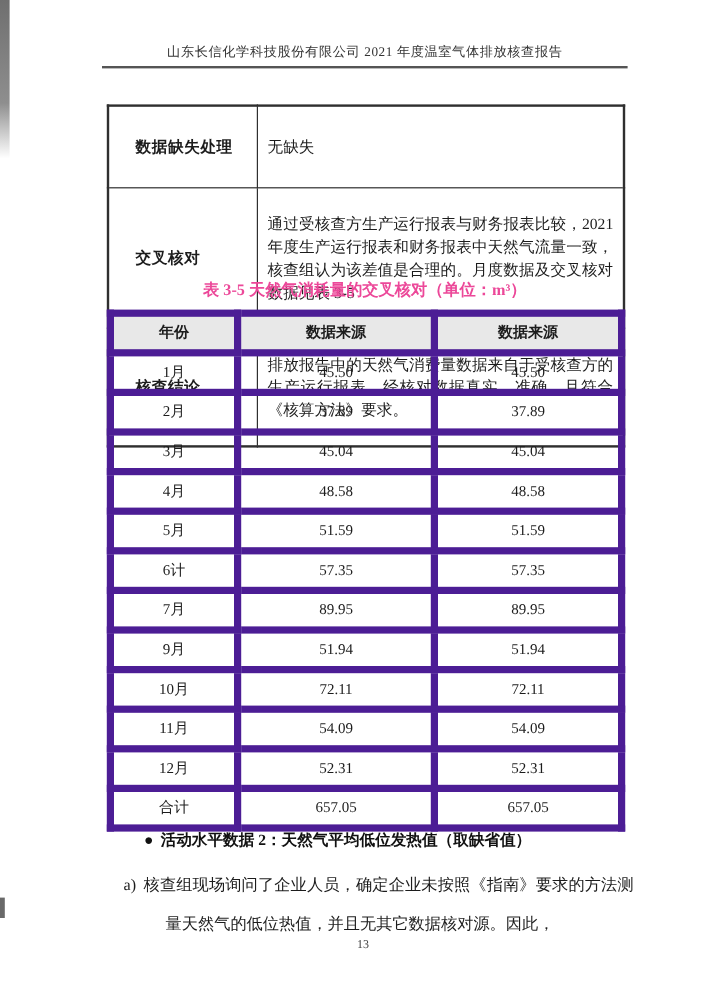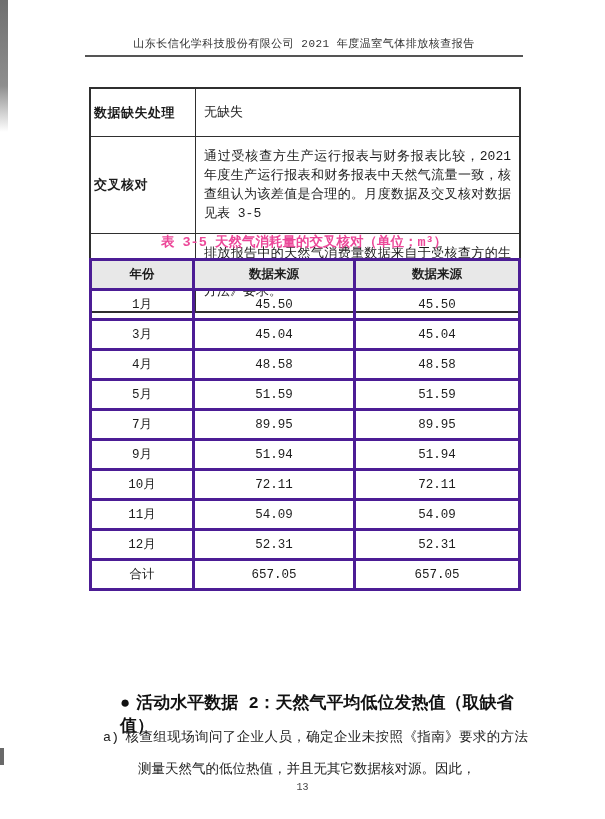--- a/index.html
+++ b/index.html
@@ -1,21 +1,21 @@
 <!DOCTYPE html>
 <html><head>
 <meta charset="utf-8">
 <style>
   html, body { margin: 0; padding: 0; background: #ffffff; }
   .page {
     position: relative;
     width: 605px;
     height: 810px;
     background: #ffffff;
-    font-family: Liberation Mono, monospace;
+    font-family: Liberation Serif, serif;
     color: #1c1c1c;
     overflow: hidden;
   }
   
   .edge-top {
     position: absolute; left: 0; top: 0; width: 8px; height: 132px;
     background: linear-gradient(to bottom, #6f6f6f 0%, #8e8e8e 65%, rgba(142,142,142,0) 100%);
   }
   .edge-bottom {
     position: absolute; left: 0; top: 748px; width: 4px; height: 17px;
@@ -29,44 +29,44 @@
     position: absolute; top: 55px; left: 85px; width: 438px; height: 2px;
     background: #555;
   }
   table { border-collapse: collapse; table-layout: fixed; }
   .info-table {
     position: absolute; top: 87px; left: 89px; width: 432px;
     border: 2px solid #2f2f2f; font-size: 13px;
   }
   .info-table td { border: 1px solid #2f2f2f; vertical-align: middle; }
   .info-table .lbl {
-    width: 100px; font-weight: bold; padding-left: 3px; letter-spacing: 0.5px;
+    width: 100px; font-weight: bold; padding-left: 22px; letter-spacing: 0.5px;
   }
   .info-table .val {
-    padding: 10px 8px; line-height: 19px; text-align: justify;
+    padding: 20px 8px; line-height: 19px; text-align: justify;
   }
   .row-h1 td { height: 27px; }
   .row-h3a td { height: 58px; }
   .row-h3b td { height: 55px; }
   .table-caption {
     position: absolute; top: 233px; left: 85px; width: 438px;
     text-align: center; font-weight: bold; font-size: 13.5px; color: #ec4899;
   }
   .data-table {
     position: absolute; top: 258px; left: 89px; width: 432px;
     border: 2px solid #2f2f2f; font-size: 12.5px; text-align: center;
   }
-  .data-table td { border: 3px solid #4c1d95; height: 27px; padding: 0; }
+  .data-table td { border: 6px solid #4c1d95; height: 27px; padding: 0; }
   .data-table .c1 { width: 100px; }
   .data-table .c2 { width: 158px; }
   .data-table .hdr td { background: #e8e8e8; font-weight: bold; }
   .data-table .subhdr td { font-weight: bold; }
   .bullet-heading {
     position: absolute; top: 691px; left: 120px; width: 403px;
-    font-weight: bold; font-size: 17px; color: #111;
+    font-weight: bold; font-size: 13px; color: #111;
   }
   .bullet-heading .bullet { margin-right: 6px; }
   .para-a {
     position: absolute; top: 722px; left: 103px; width: 390px;
     font-size: 13.5px; line-height: 32px; color: #1c1c1c;
     padding-left: 35px; text-indent: -35px; text-align: justify;
   }
   .para-a .marker { margin-right: 6px; }
   .page-num {
     position: absolute; top: 782px; left: 0; width: 605px;
@@ -109,33 +109,43 @@
       <td class="c1">年份</td>
       <td class="c2">数据来源</td>
       <td class="c3">数据来源</td>
     </tr>
     <tr>
       <td>1月</td>
       <td>45.50</td>
       <td>45.50</td>
     </tr>
     <tr>
+      <td>2月</td>
+      <td>37.89</td>
+      <td>37.89</td>
+    </tr>
+    <tr>
       <td>3月</td>
       <td>45.04</td>
       <td>45.04</td>
     </tr>
     <tr>
       <td>4月</td>
       <td>48.58</td>
       <td>48.58</td>
     </tr>
     <tr>
       <td>5月</td>
       <td>51.59</td>
       <td>51.59</td>
+    </tr>
+    <tr>
+      <td>6计</td>
+      <td>57.35</td>
+      <td>57.35</td>
     </tr>
     <tr>
       <td>7月</td>
       <td>89.95</td>
       <td>89.95</td>
     </tr>
     <tr>
       <td>9月</td>
       <td>51.94</td>
       <td>51.94</td>

